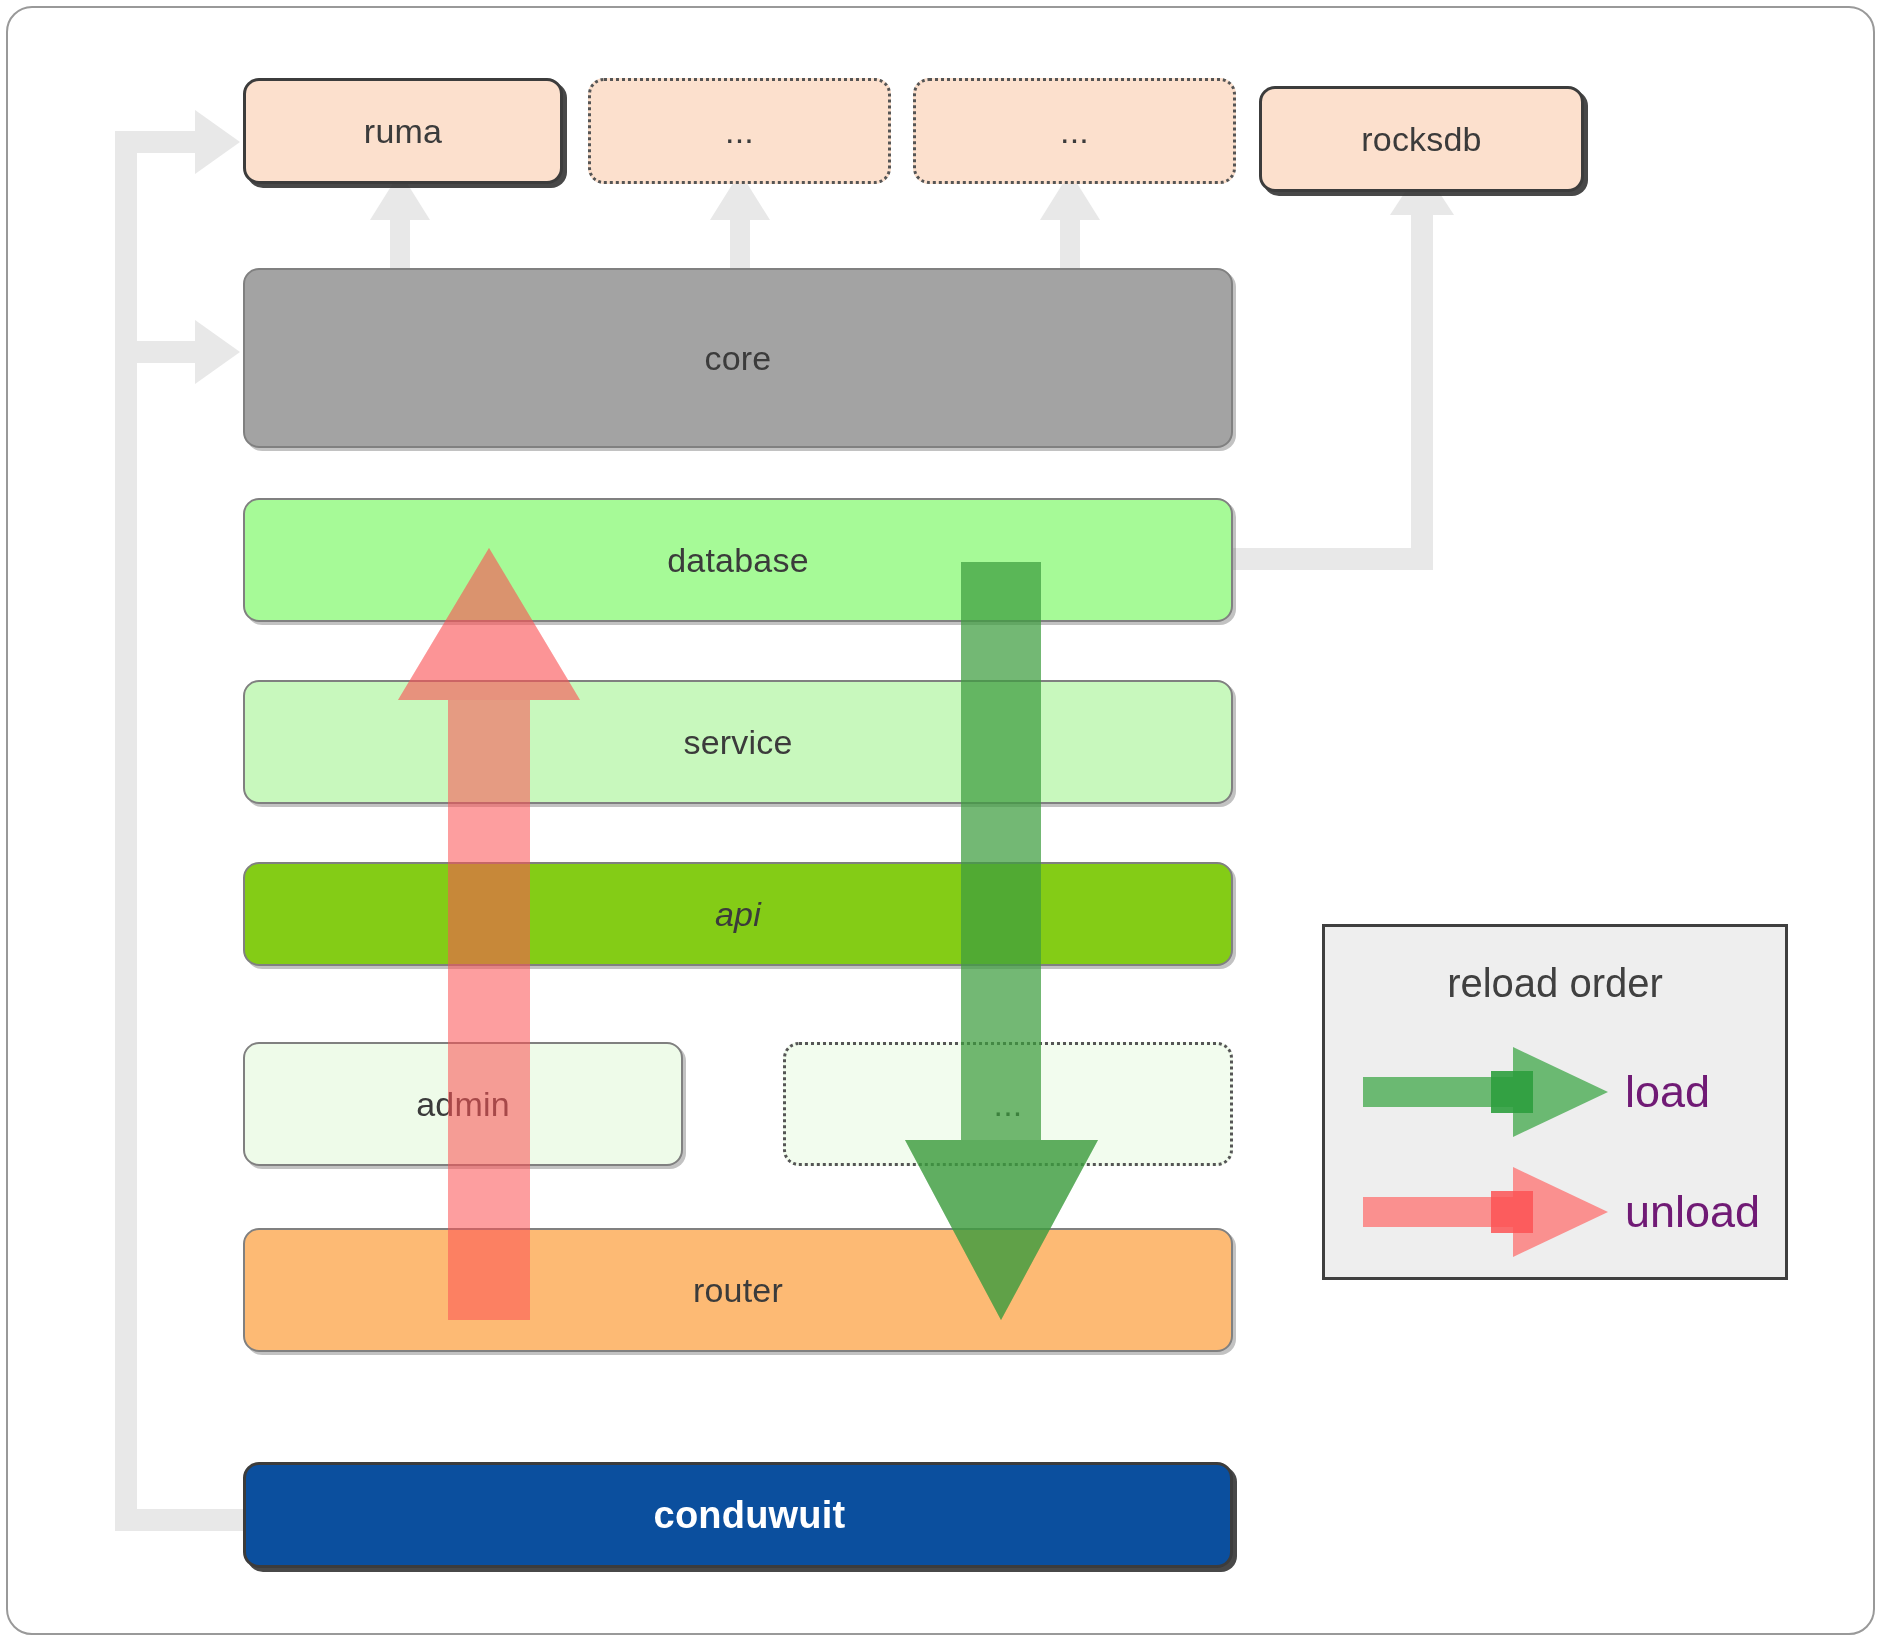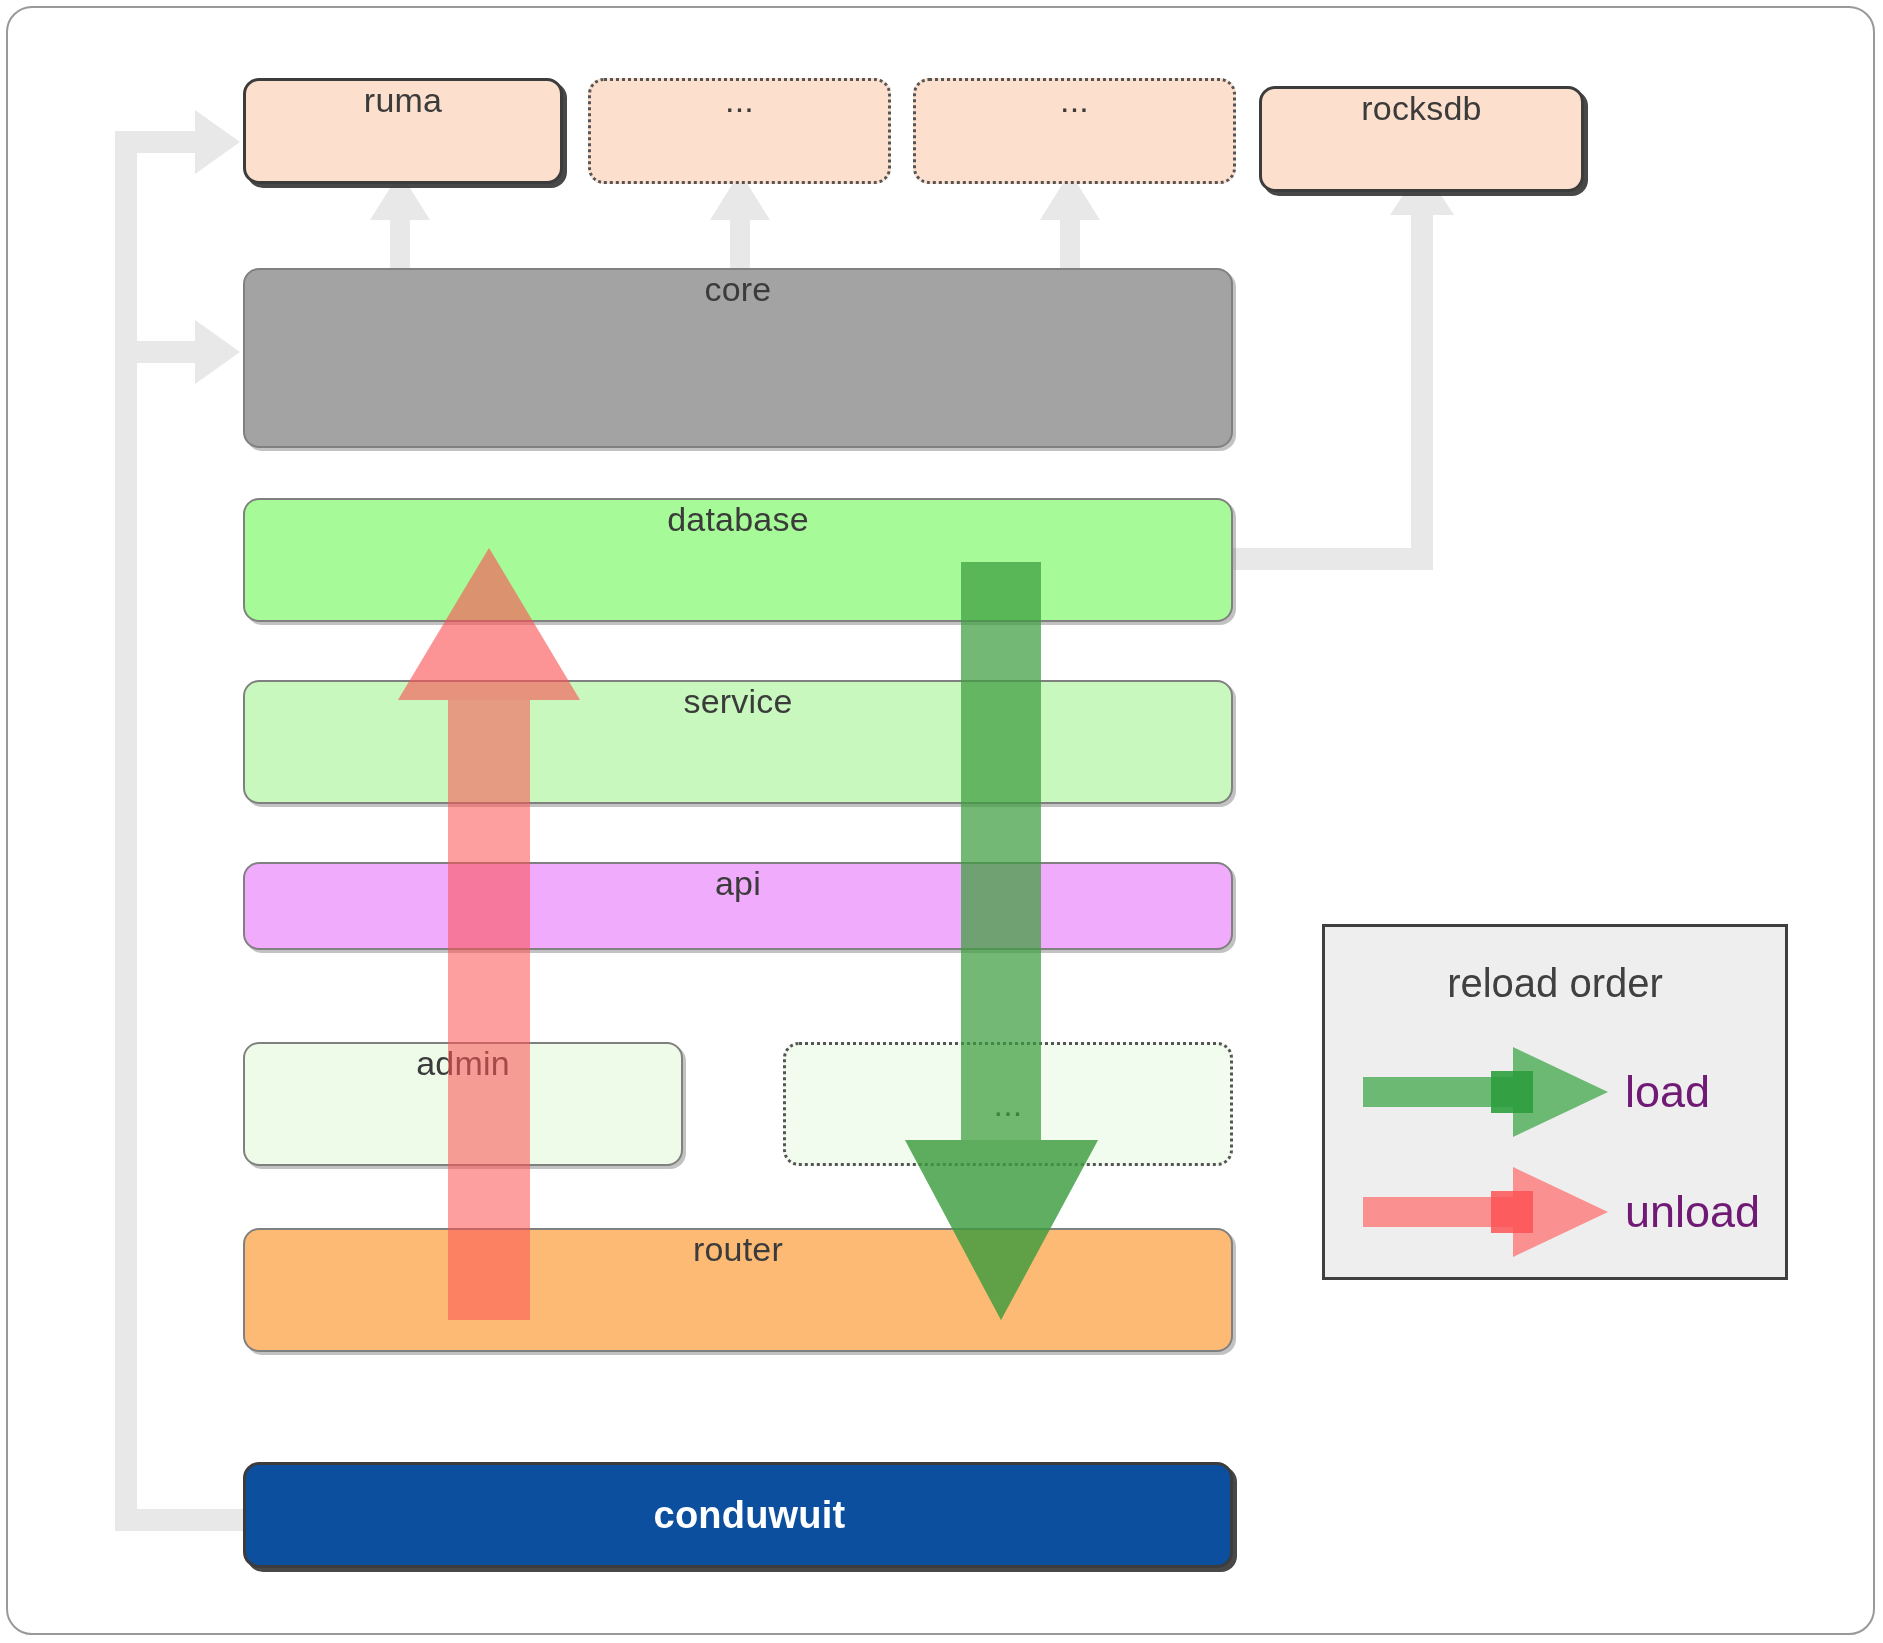--- a/index.html
+++ b/index.html
@@ -7,21 +7,21 @@
   #stage{position:relative;width:1883px;height:1643px;overflow:hidden;background:#fff;}
 
   
   #frame{
     position:absolute;left:6px;top:6px;width:1869px;height:1629px;
     border:2px solid #999;border-radius:26px;background:#fff;box-sizing:border-box;
   }
 
   .box{
     position:absolute;box-sizing:border-box;
-    display:flex;justify-content:center;
+    display:flex;align-items:center;justify-content:center;
     border-radius:14px;
     font-size:34px;color:#3b3b3b;
     letter-spacing:.2px;
   }
   .solid{border:2px solid #808080;}
   .dark-solid{border:3px solid #3c3c3c;}
   .dotted{border:3px dotted #555;}
   .shadow{box-shadow:3px 3px 0 rgba(120,120,120,.45);}
   .shadow-dark{box-shadow:4px 4px 0 rgba(40,40,40,.85);}
 
@@ -114,21 +114,21 @@
   </div>
 
   <div class="box stack-box solid shadow" style="top:680px;height:124px;background:#c8f8bd;">
     <span class="lbl">service</span>
   </div>
 
   <div class="box stack-box solid shadow" style="top:498px;height:124px;background:#a6fa97;">
     <span class="lbl">database</span>
   </div>
 
-  <div class="box stack-box solid shadow" style="top:862px;height:88px;background:#f0abfc;">
+  <div class="box stack-box solid shadow" style="top:862px;height:104px;background:#84cc16;font-style:italic;">
     <span class="lbl">api</span>
   </div>
 
   <div class="box solid shadow" style="left:243px;top:1042px;width:440px;height:124px;border-radius:16px;background:#eefbe9;font-size:34px;color:#3b3b3b;display:flex;justify-content:center;">
     <span class="lbl">admin</span>
   </div>
 
   <div class="box dotted" style="left:783px;top:1042px;width:450px;height:124px;border-radius:16px;background:#f2fcee;font-size:34px;color:#3b3b3b;display:flex;align-items:center;justify-content:center;">
     <span class="lbl">...</span>
   </div>

